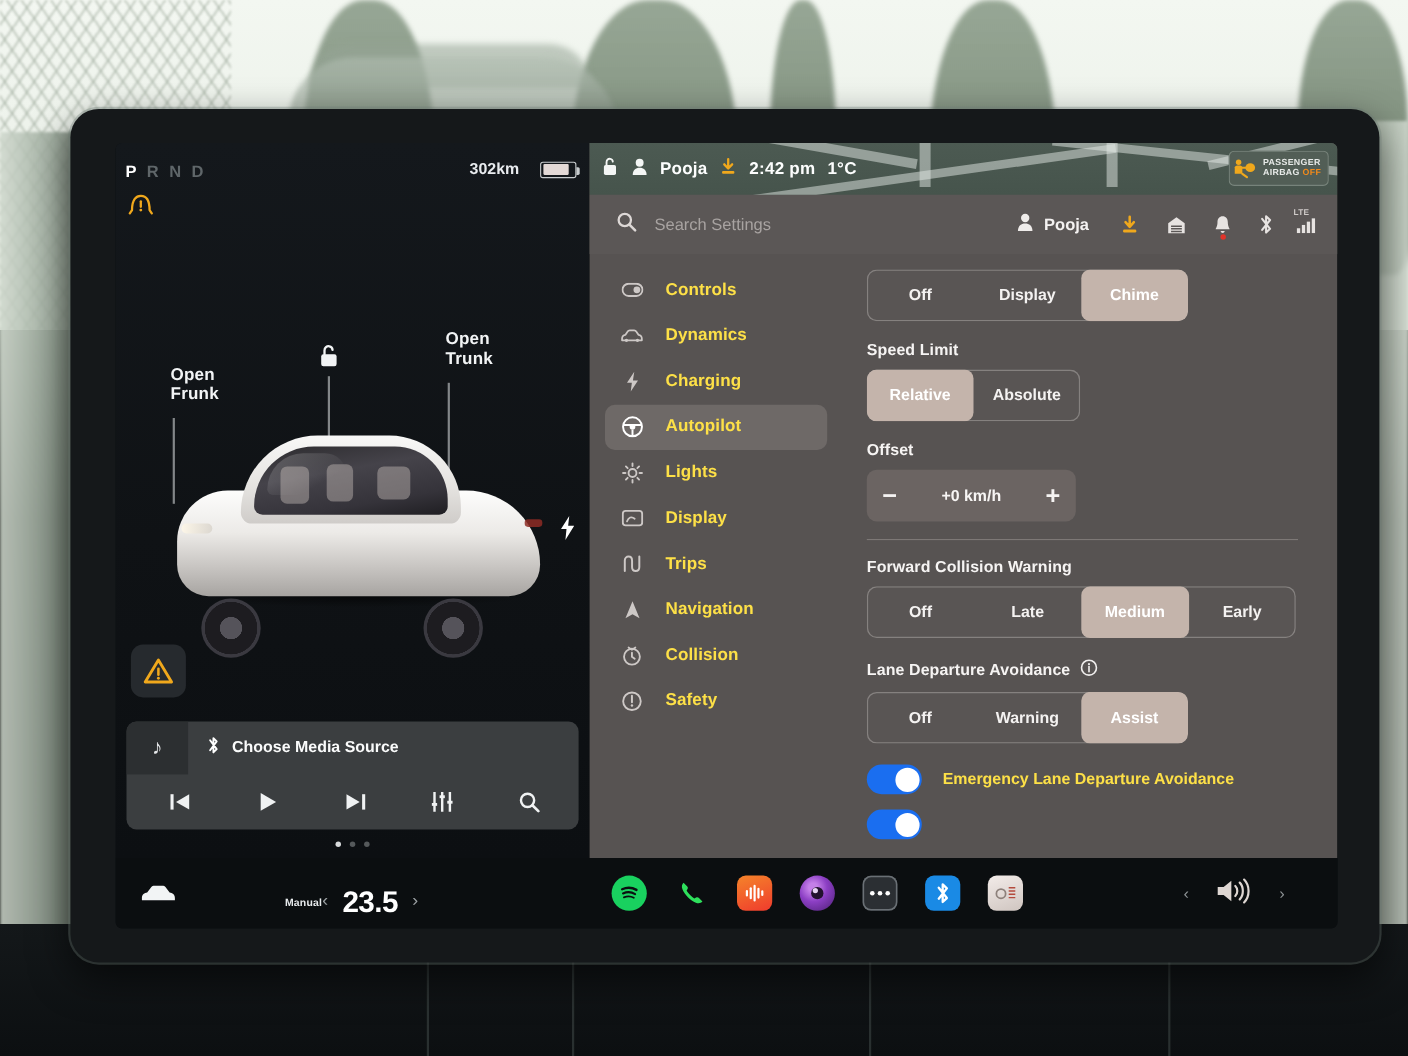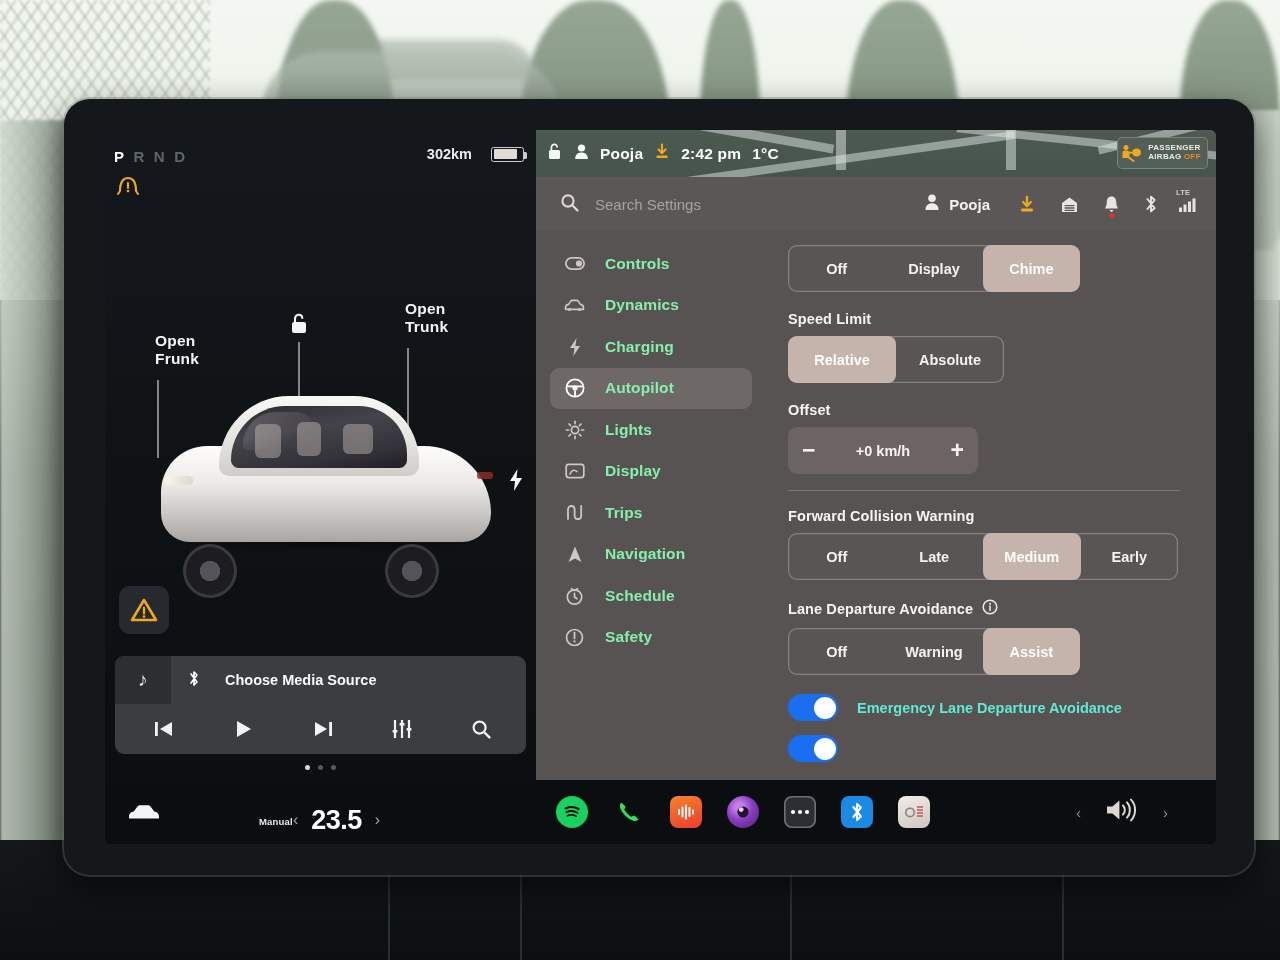--- a/index.html
+++ b/index.html
@@ -188,21 +188,21 @@
     position:absolute; left:10px; right:10px; bottom:26px;
     height:98px; background:#3b3e40; border-radius:9px; overflow:hidden;
     display:flex; flex-direction:column;
   }
   #media-top { height:48px; display:flex; align-items:center; }
   #media-art {
     width:56px; height:48px; background:#2c2f31;
     display:flex; align-items:center; justify-content:center;
     color:#e6e8ea; font-size:19px;
   }
-  #media-title-wrap { display:flex; align-items:center; gap:25px; padding-left:17px; }
+  #media-title-wrap { display:flex; align-items:center; gap:11px; padding-left:17px; }
   #media-title { color:#fafbfb; font-size:14.5px; font-weight:bold; }
   #media-controls {
     flex:1; display:flex; align-items:center;
     padding:0 22px 0 26px; gap:0; justify-content:space-between;
   }
   .mc-btn { color:#f0f2f3; display:flex; align-items:center; justify-content:center;
             width:46px; height:38px; }
   #media-dots { position:absolute; left:0; right:0; bottom:8px;
                 display:flex; justify-content:center; gap:8px; }
   .dot { width:5px; height:5px; border-radius:50%; background:#55595b; }
@@ -248,36 +248,36 @@
 
   
   #settings-nav { width:226px; flex:none; padding:12px 10px 0 14px; }
   .nav-item {
     height:41px; display:flex; align-items:center; gap:20px;
     padding:0 14px; border-radius:9px; margin-bottom:0.5px;
   }
   .nav-item.active { background:#6e6967; }
   .nav-icon { width:21px; display:flex; align-items:center; justify-content:center; color:#cdc8c6; }
   .nav-item.active .nav-icon { color:#ffffff; }
-  .nav-label { color:#86efac; font-size:15.5px; font-weight:bold; letter-spacing:.1px; }
+  .nav-label { color:#fde047; font-size:15.5px; font-weight:bold; letter-spacing:.1px; }
   .nav-item.dim .nav-label, .nav-item.dim .nav-icon { opacity:.5; }
 
   
   #settings-content { flex:1; padding:14px 36px 0 26px; overflow:hidden; }
   .group-title { color:#f6f4f3; font-size:14.5px; font-weight:bold; margin-bottom:9px; letter-spacing:.1px; }
   .group-title-row { display:flex; align-items:center; gap:9px; margin-bottom:9px; }
   .group-title-row .group-title { margin:0; }
 
   .seg {
     display:flex; border-radius:9px; overflow:hidden; margin-bottom:19px;
     box-shadow:inset 0 0 0 1.2px rgba(196,190,188,.42);
     height:47px; background:rgba(255,255,255,.015);
   }
   .seg.w3 { width:292px; }
-  .seg.w2 { width:216px;text-align:center; }
+  .seg.w2 { width:194px;text-align:center; }
   .seg.w4 { width:390px; }
   .seg-btn {
     flex:1; display:flex; align-items:center; justify-content:center;
     color:#f4f2f1; font-size:14.5px; font-weight:bold;
   }
   .seg-btn.on { background:#c4b4ab; color:#ffffff; border-radius:8px; }
 
   .stepper {
     width:190px; height:47px; border-radius:9px; background:#6b6462;
     display:flex; align-items:center; justify-content:space-between;
@@ -290,21 +290,21 @@
 
   .toggle-row { display:flex; align-items:center; gap:19px; margin-bottom:14px; }
   .toggle {
     width:50px; height:27px; border-radius:14px; background:#1a6ef0;
     position:relative; flex:none;
   }
   .toggle-knob {
     position:absolute; right:2.5px; top:2.5px;
     width:22px; height:22px; border-radius:50%; background:#ffffff;
   }
-  .toggle-label { color:#5eead4; font-size:14.5px; font-weight:bold; }
+  .toggle-label { color:#fde047; font-size:14.5px; font-weight:bold; }
   .toggle-row.clip { margin-bottom:0; }
 
   
   #taskbar {
     height:64px; flex:none; background:#0b0e10;
     display:flex; align-items:center; position:relative;
   }
   #tb-left { width:431px; display:flex; align-items:center; position:relative; }
   #car-btn { margin-left:22px; display:flex; align-items:center; }
   #climate {
@@ -698,21 +698,21 @@
           </div>
 
           <div class="nav-item">
             <span class="nav-icon">
               <svg width="19" height="20" viewBox="0 0 19 20">
                 <circle cx="9.5" cy="11" r="7.2" fill="none" stroke="currentColor" stroke-width="1.7"></circle>
                 <path d="M9.5 7.4 V11 L12 12.8" fill="none" stroke="currentColor" stroke-width="1.7" stroke-linecap="round"></path>
                 <path d="M6.4 2.6 L9.5 4.6 L12.6 2.6" fill="none" stroke="currentColor" stroke-width="1.6" stroke-linecap="round"></path>
               </svg>
             </span>
-            <span class="nav-label">Schedule</span>
+            <span class="nav-label">Collision</span>
           </div>
 
           <div class="nav-item">
             <span class="nav-icon">
               <svg width="19" height="19" viewBox="0 0 19 19">
                 <circle cx="9.5" cy="9.5" r="8" fill="none" stroke="currentColor" stroke-width="1.7"></circle>
                 <line x1="9.5" y1="4.6" x2="9.5" y2="10.4" stroke="currentColor" stroke-width="1.8" stroke-linecap="round"></line>
                 <circle cx="9.5" cy="13.4" r="1.1" fill="currentColor"></circle>
               </svg>
             </span>

